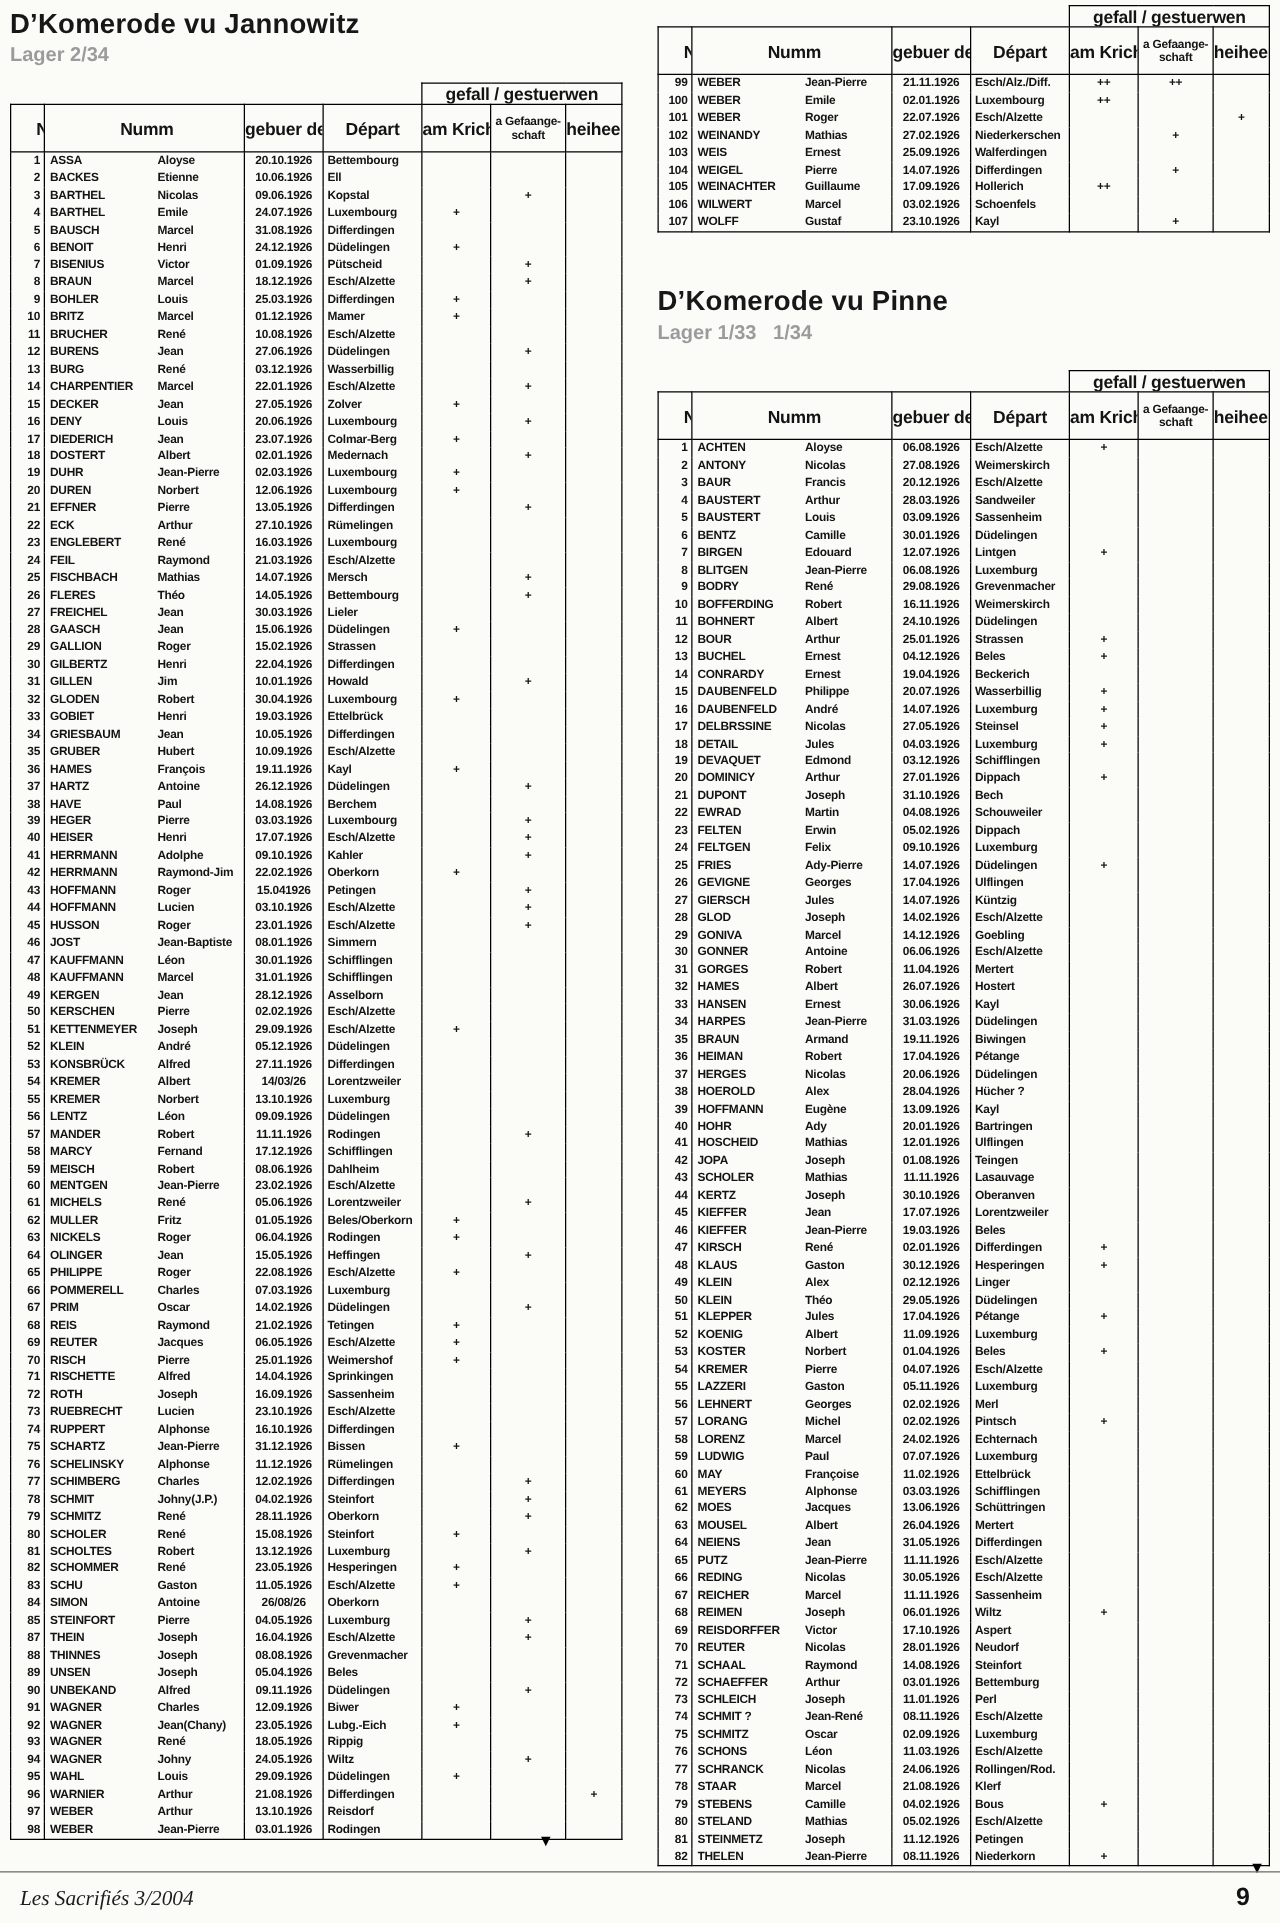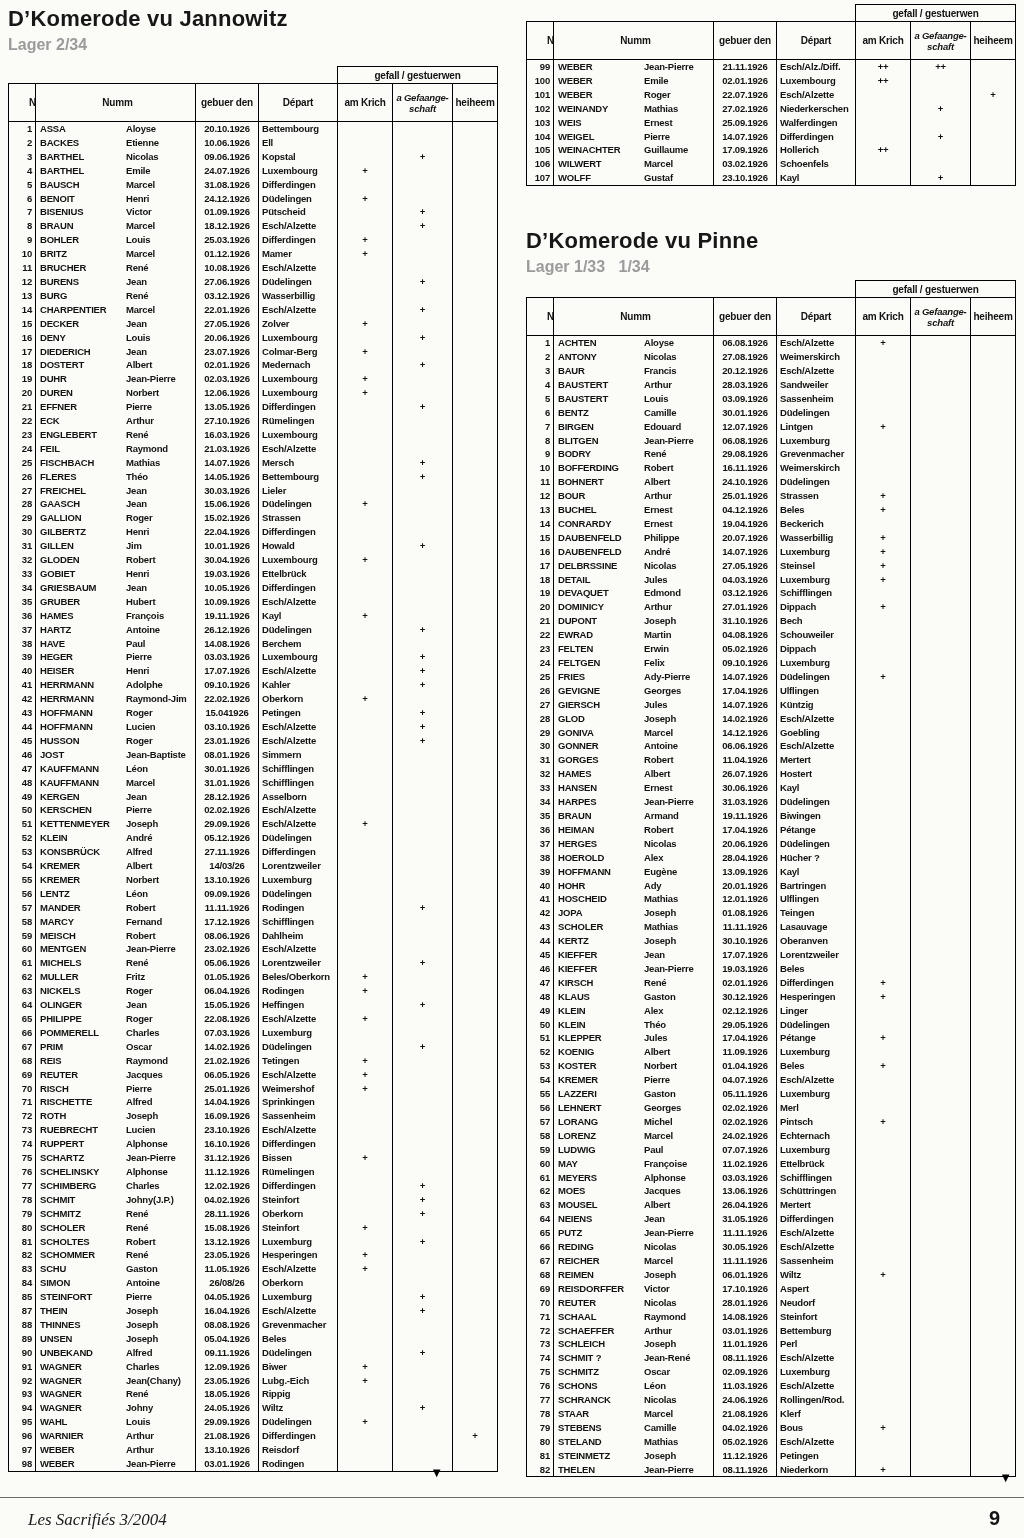--- a/index.html
+++ b/index.html
@@ -17,36 +17,36 @@
 
   .doc-title {
     font-size: 22px; font-weight: bold; color: #171717; letter-spacing: 0.2px;
     line-height: 26px;
   }
   .doc-subtitle {
     font-size: 16px; font-weight: bold; color: #9b9b9b; margin-top: 2px;
     line-height: 22px; white-space: pre;
   }
   .title-block { margin-bottom: 10px; }
-  .mid-title-block { margin-top: 42px; margin-bottom: 2px; }
+  .mid-title-block { margin-top: 42px; margin-bottom: 18px; }
 
   .table-wrap { position: relative; }
 
   table.roster { border-collapse: collapse; width: 100%; table-layout: fixed; }
   .roster th, .roster td {
     font-weight: bold; overflow: hidden; white-space: nowrap;
     letter-spacing: -0.2px;
   }
-  .roster th { border: 1px solid #000; font-size: 10px; text-align: center; vertical-align: middle; }
+  .roster th { border: 1px solid #000; font-size: 14px; text-align: center; vertical-align: middle; }
   th.spacer { border: none; background: transparent; }
   tr.gefall-row th.gefall { height: 17px; }
   tr.main-header th { height: 38px; }
   th.h-nr   { text-align: center; padding-left: 20px; }
   th.h-numm { text-align: center; padding-left: 4px; }
-  th.h-gefaang { white-space: normal; font-size: 9.5px; line-height: 11px; padding: 0 2px; font-style: italic; }
+  th.h-gefaang { white-space: normal; font-size: 9.5px; line-height: 11px; padding: 0 2px; }
 
   .roster td {
     border-left: 1px solid #000; border-right: 1px solid #000;
     height: 13.9px; padding: 0 2px; font-size: 9.5px; line-height: 13.9px;
   }
   .roster tbody tr:last-child td { border-bottom: 1px solid #000; }
   td.c-nr    { text-align: right; padding-right: 3px; }
   td.c-numm  { padding-left: 4px; }
   td.c-numm .surname { display: inline-block; width: 86px; overflow: hidden; vertical-align: top; }
   td.c-born  { text-align: center; }
@@ -54,21 +54,21 @@
   td.c-mark  { text-align: center; }
 
   .cont-arrow {
     position: absolute; right: 3px; bottom: -7px;
     font-size: 13px; color: #000; line-height: 13px;
   }
 
   .footer {
     position: absolute; left: 0; right: 0; top: 1497px;
     border-top: 1px solid #6a6a6a;
-    padding: 9px 10px 0 28px;
+    padding: 9px 10px 0 16px;
     display: flex; justify-content: space-between; align-items: baseline;
   }
   .journal {
     font-family: "Liberation Serif", "DejaVu Serif", serif;
     font-style: italic; font-size: 17px; color: #1c1c1c;
   }
   .page-number { font-size: 20px; font-weight: bold; padding-right: 14px; }
 </style>
 </head>
 <body>

